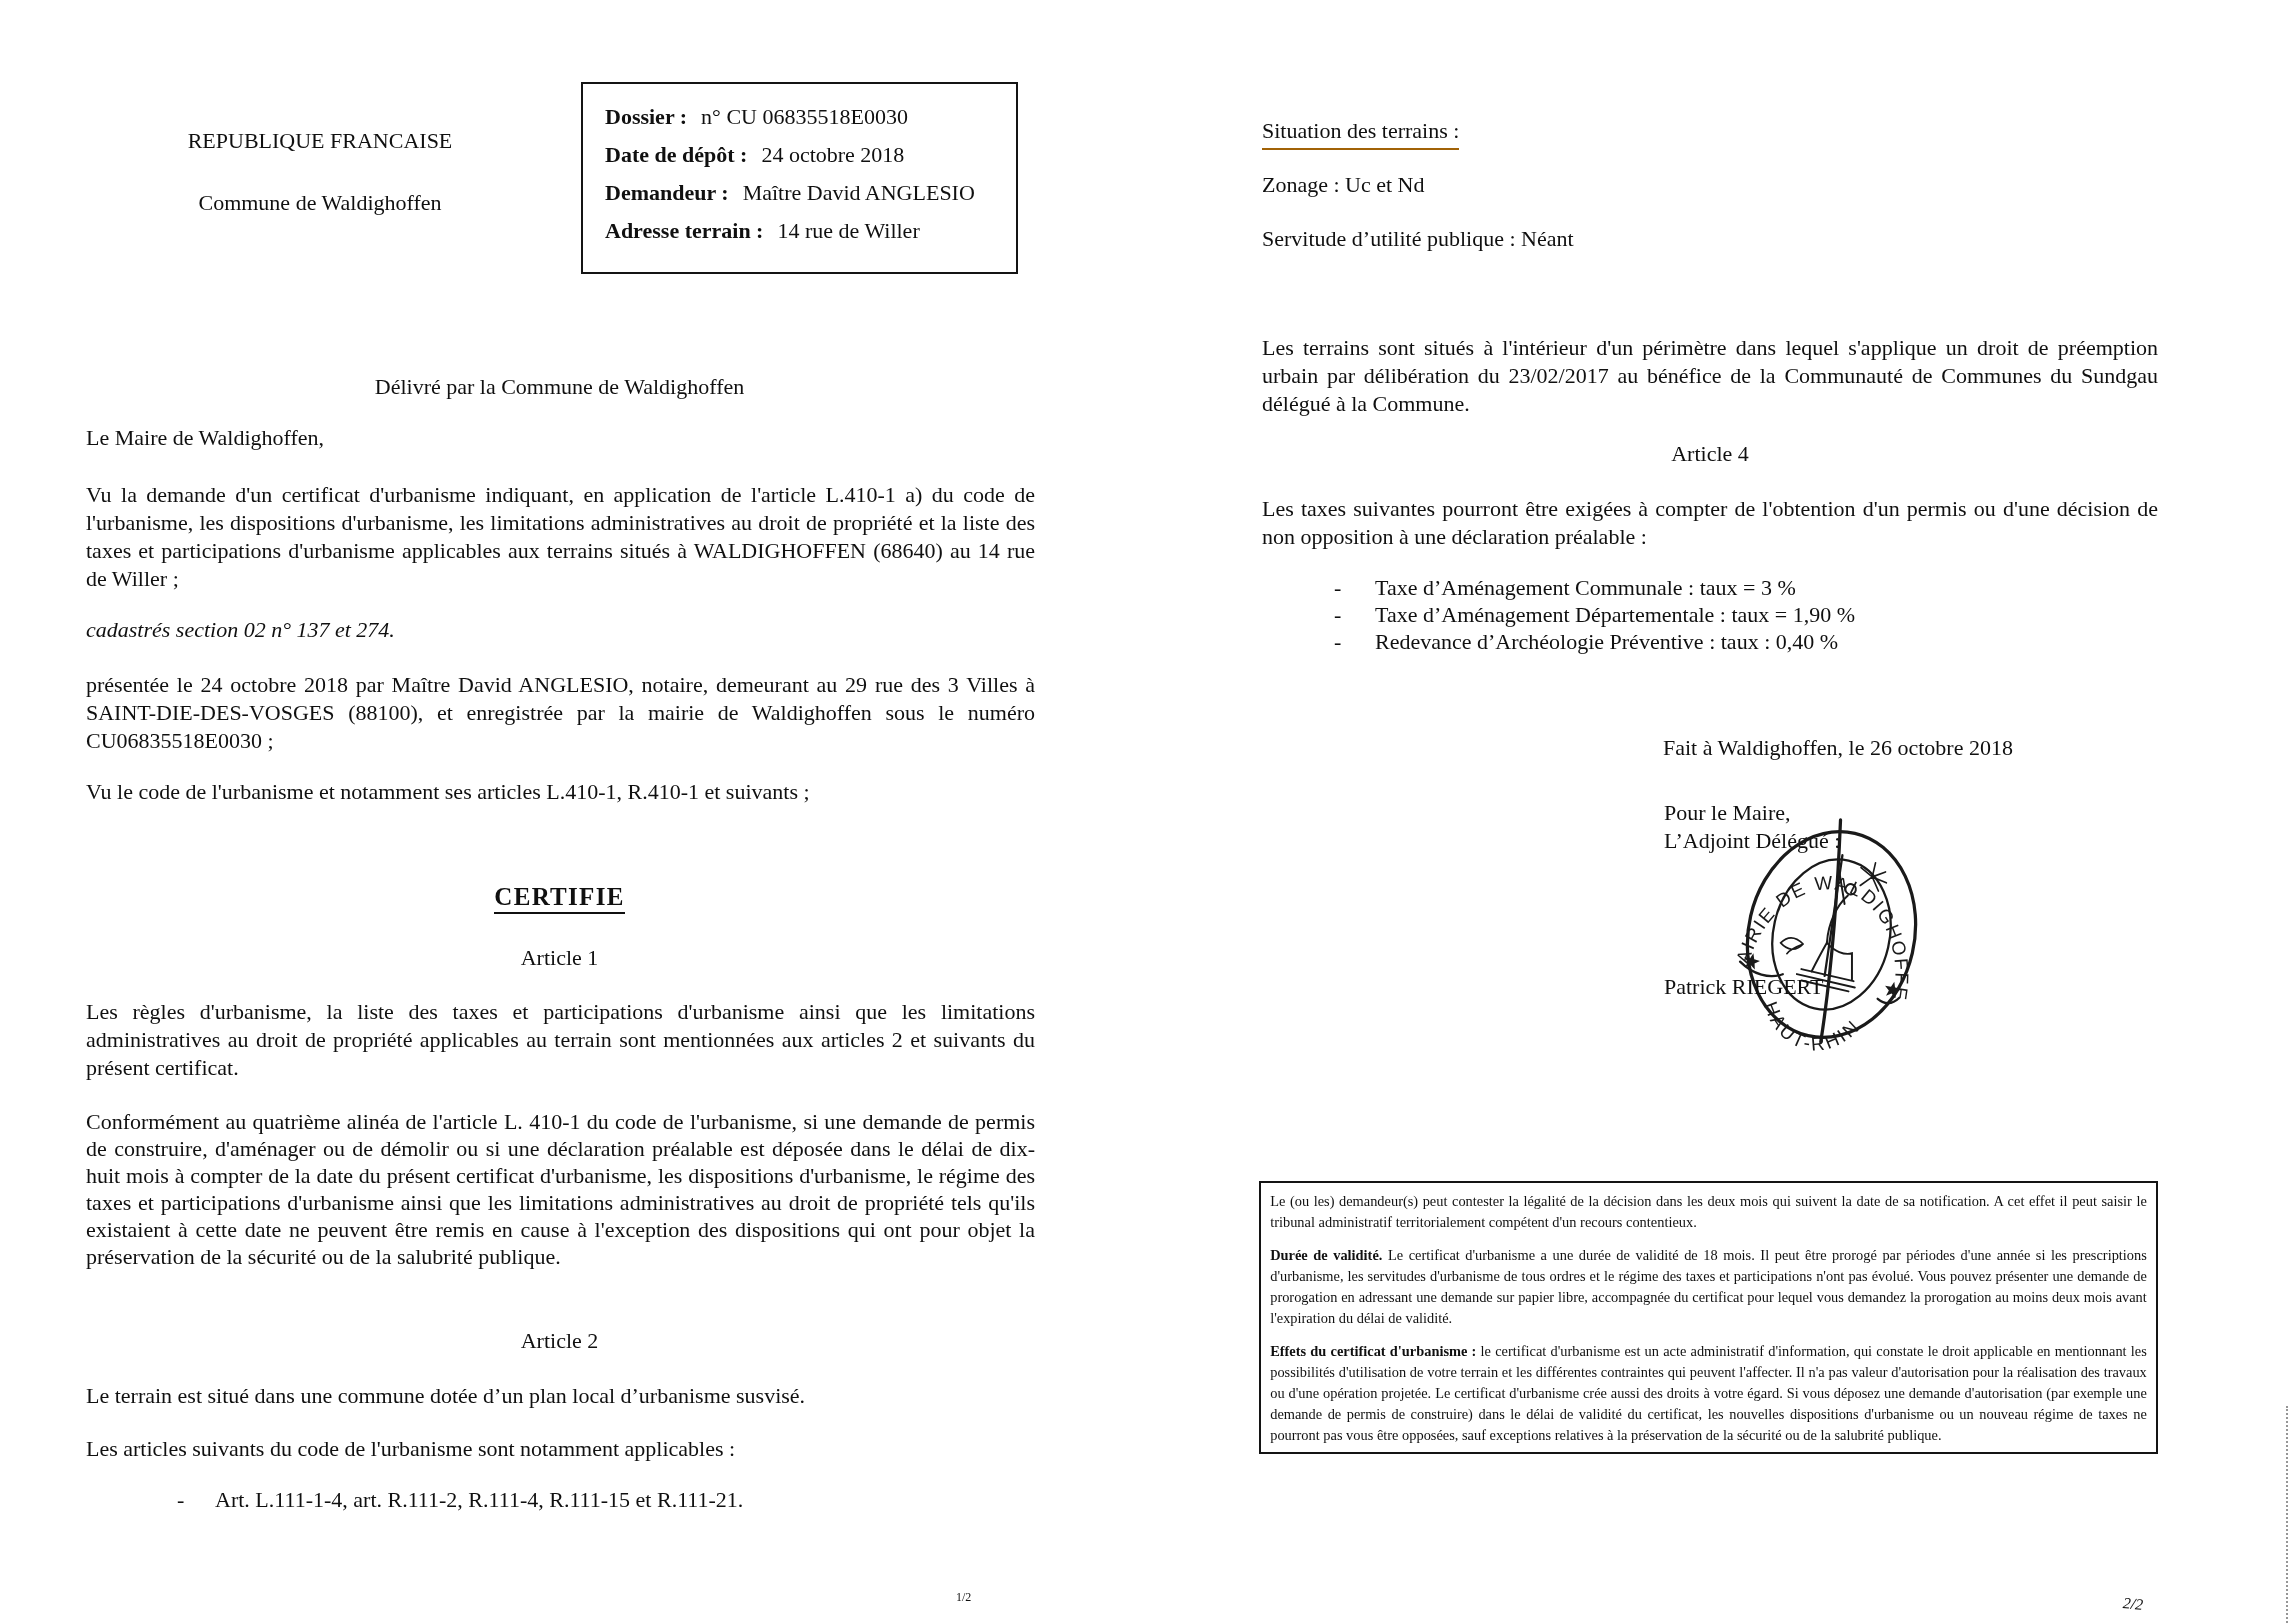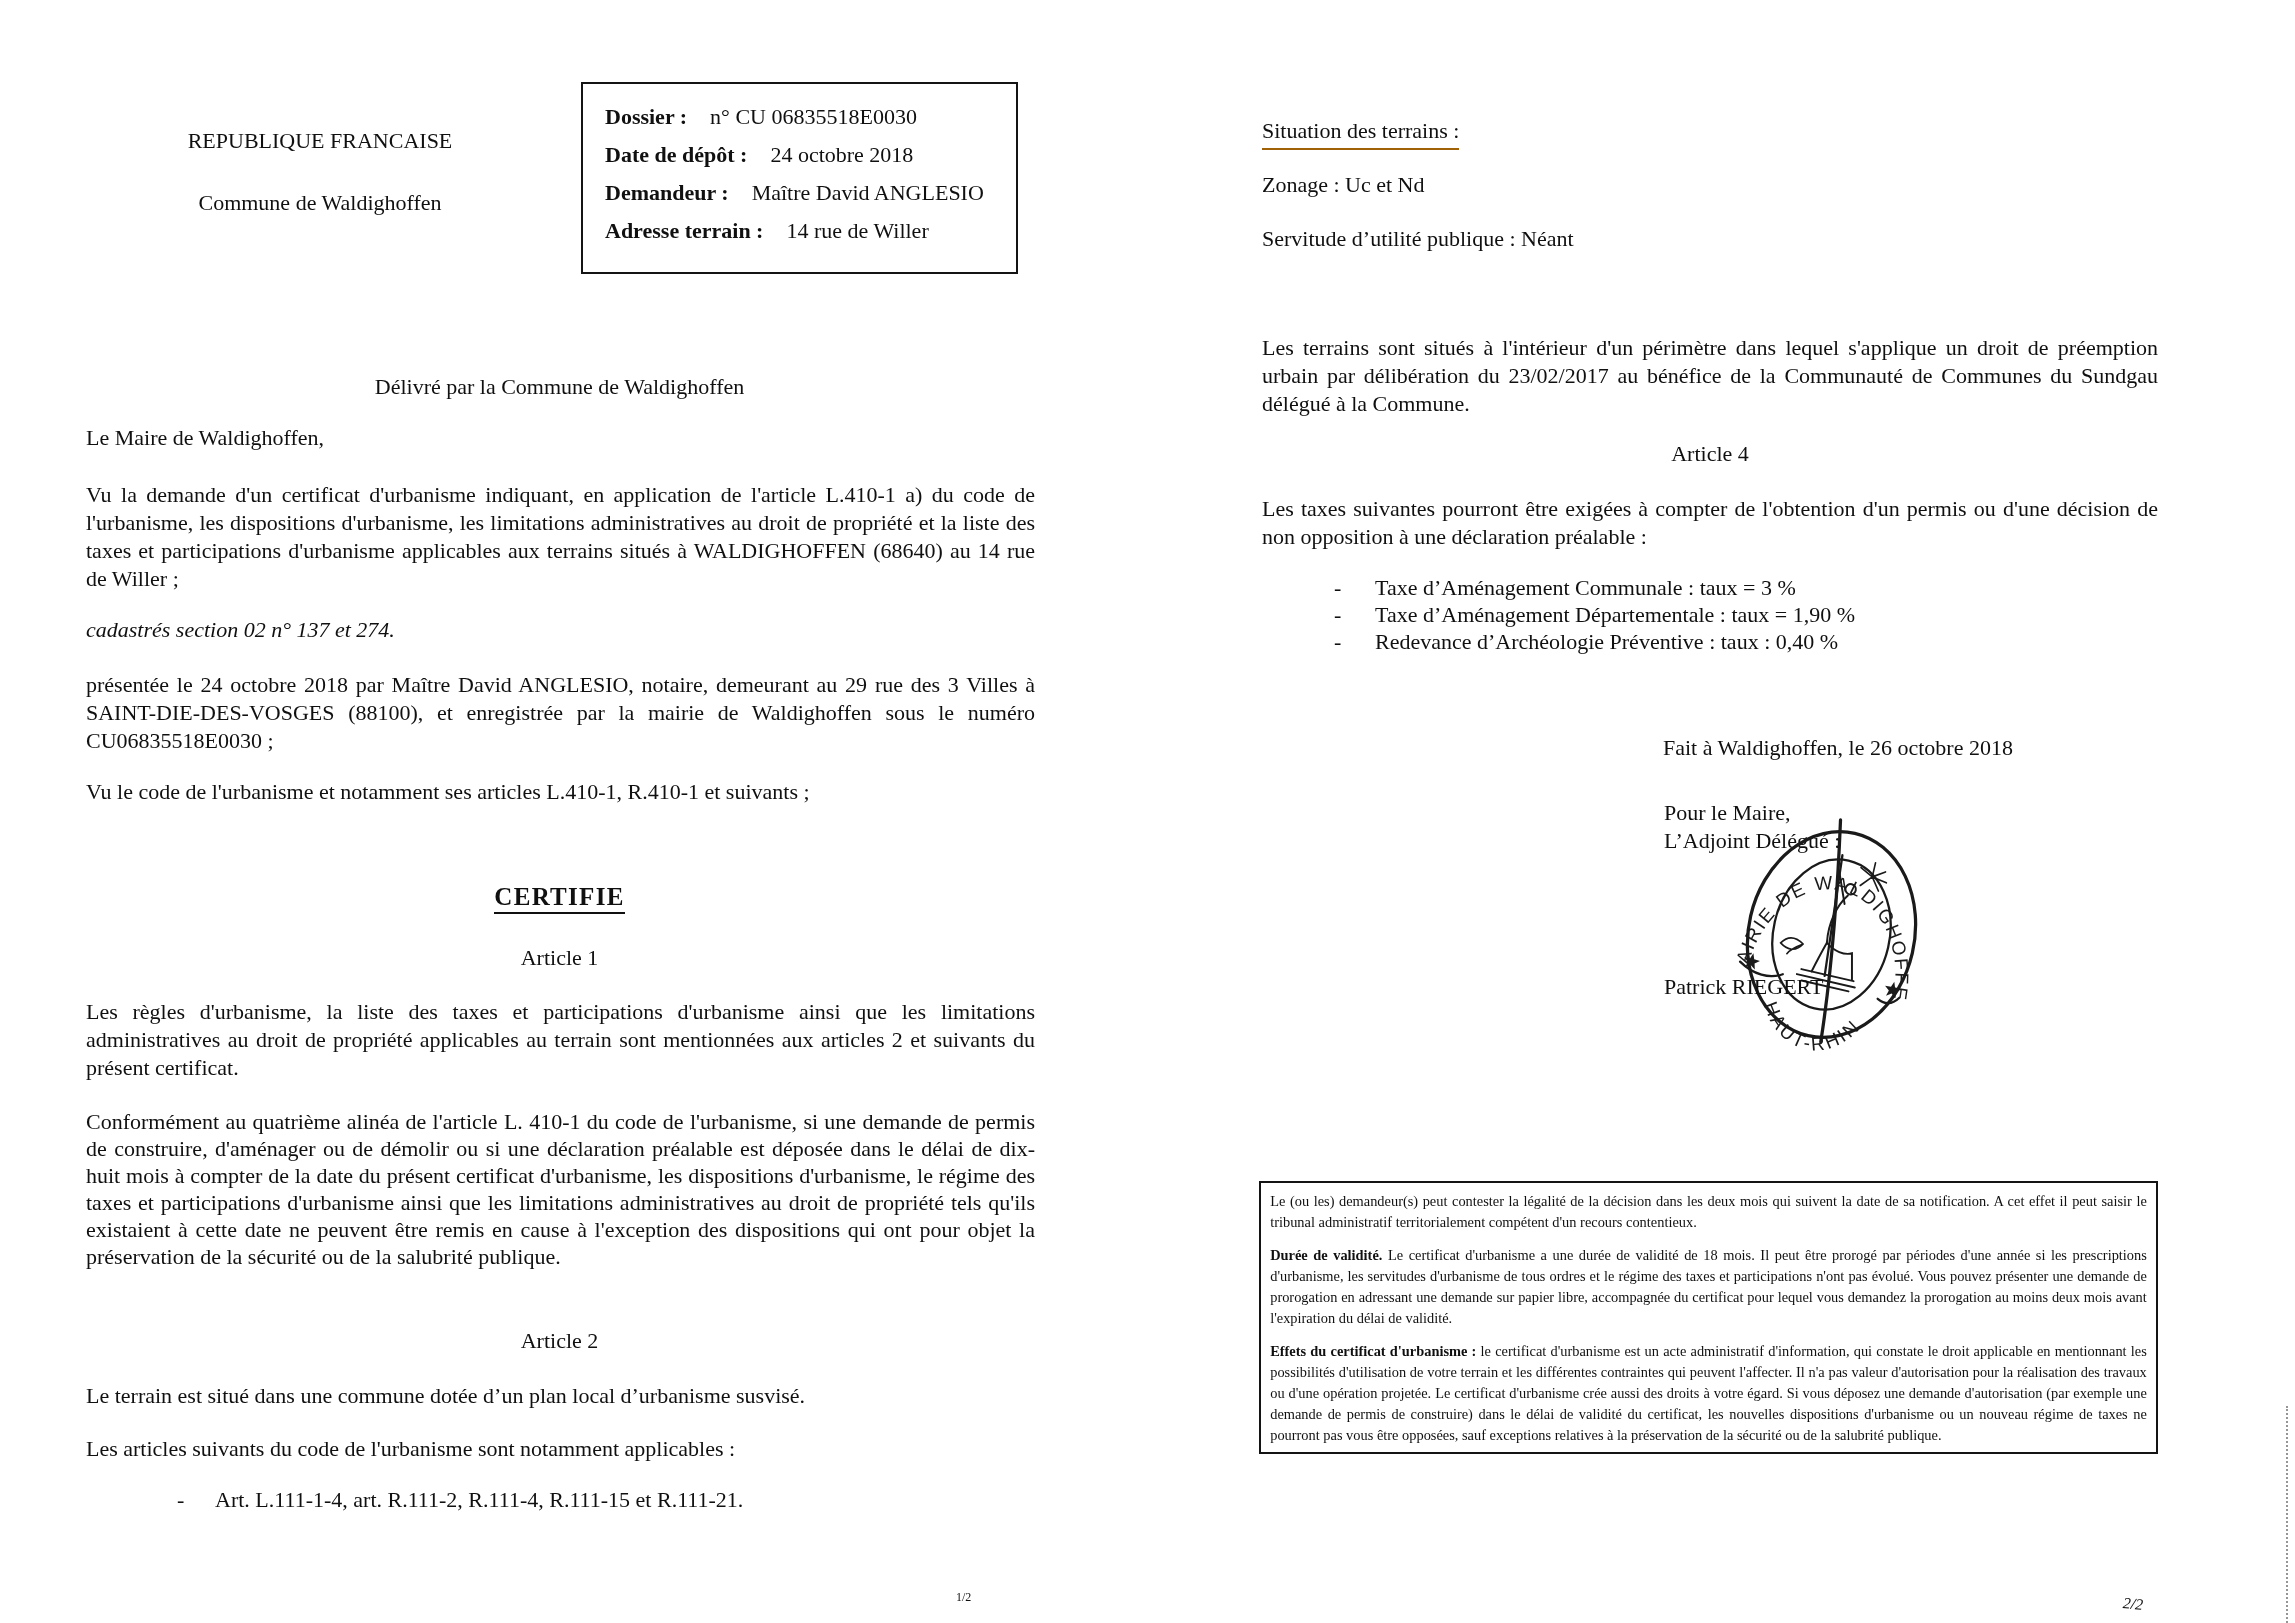--- a/index.html
+++ b/index.html
@@ -15,21 +15,21 @@
   .it{font-style:italic}
   .body-text{font-size:22px;line-height:28px}
   .just{text-align:justify;text-align-last:left}
   .title{font-size:31px;font-weight:bold;letter-spacing:0.7px}
   .subtitle{font-size:22px}
   .article-h{font-size:22px}
   .uline{border-bottom:2px solid #a16207;padding-bottom:5px}
   .certifie{font-size:25px;font-weight:bold;letter-spacing:1.3px;border-bottom:2.6px solid #101010;padding-bottom:2px}
   .dossier-box{border:2px solid #141414;box-sizing:border-box;padding:19.6px 0 0 22px}
   .drow{height:38px;display:flex;align-items:flex-start;font-size:22px}
-  .drow .val{margin-left:23px}
+  .drow .val{margin-left:14px}
   .listrow{display:flex;font-size:22px;line-height:28px}
   .listrow .dash{width:38px}
   .taxrow{display:flex;font-size:22px;line-height:27px}
   .taxrow .dash{width:41px}
   .legal-box{border:2px solid #141414;box-sizing:border-box;padding:7.9px 9.2px 6.5px 9.2px}
   .small-text{font-size:14.4px;line-height:21px;text-align:justify;text-align-last:left}
   .small-text + .small-text{margin-top:12px}
   .pageno{font-size:12px}
   .scan-edge{border-left:2px dotted #6a6a6a;opacity:.7}
 </style>

